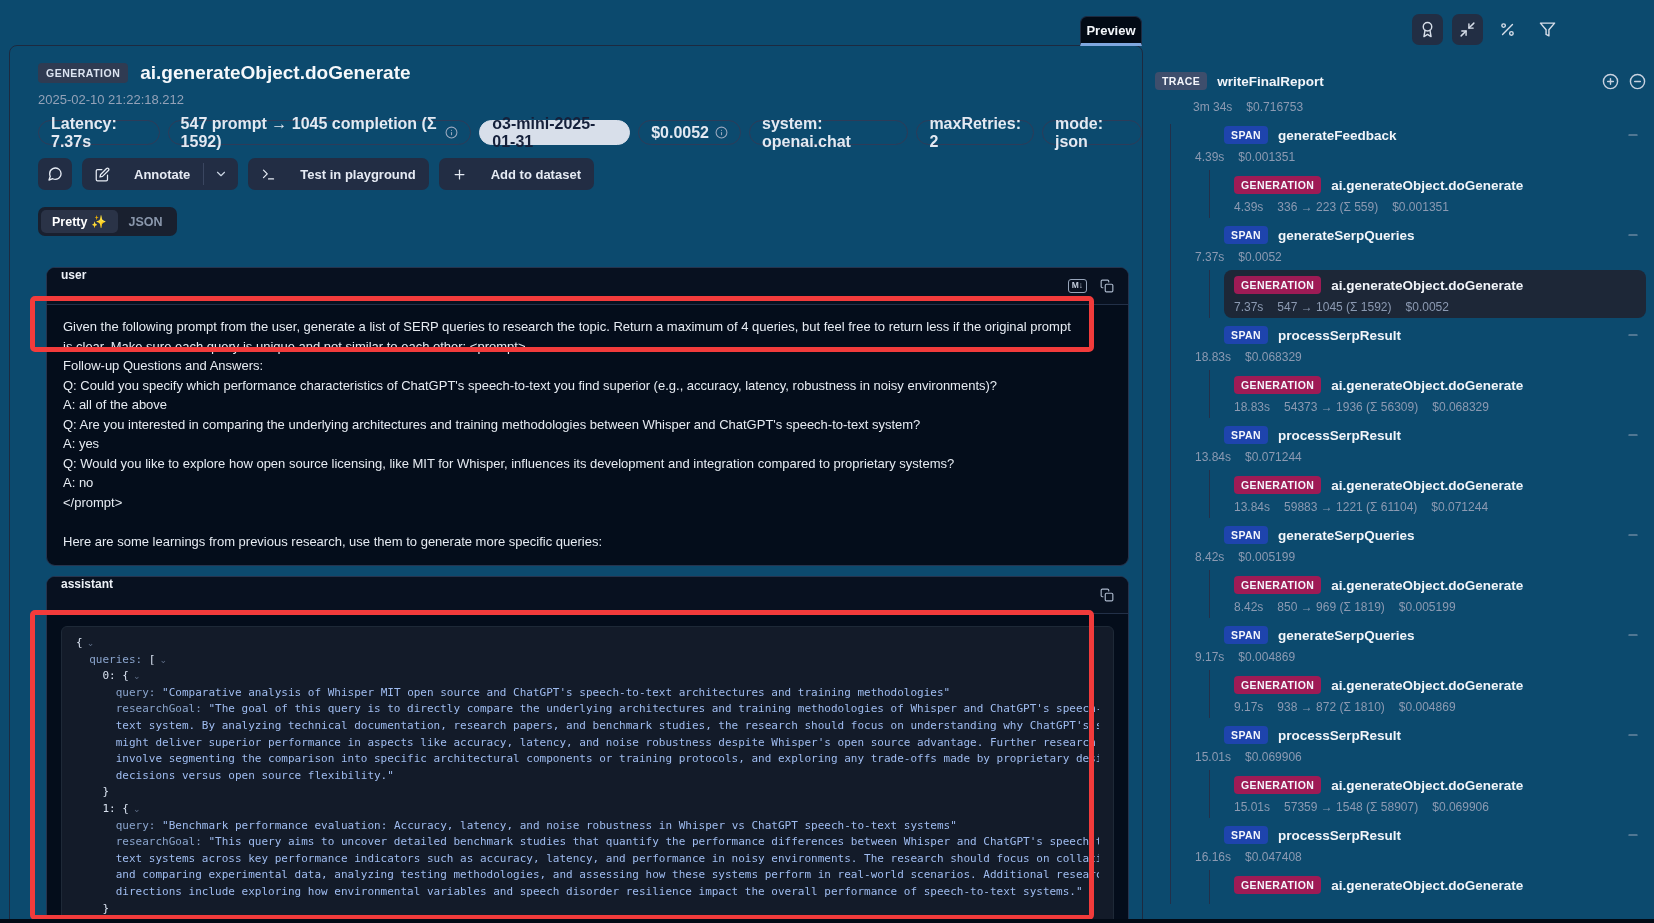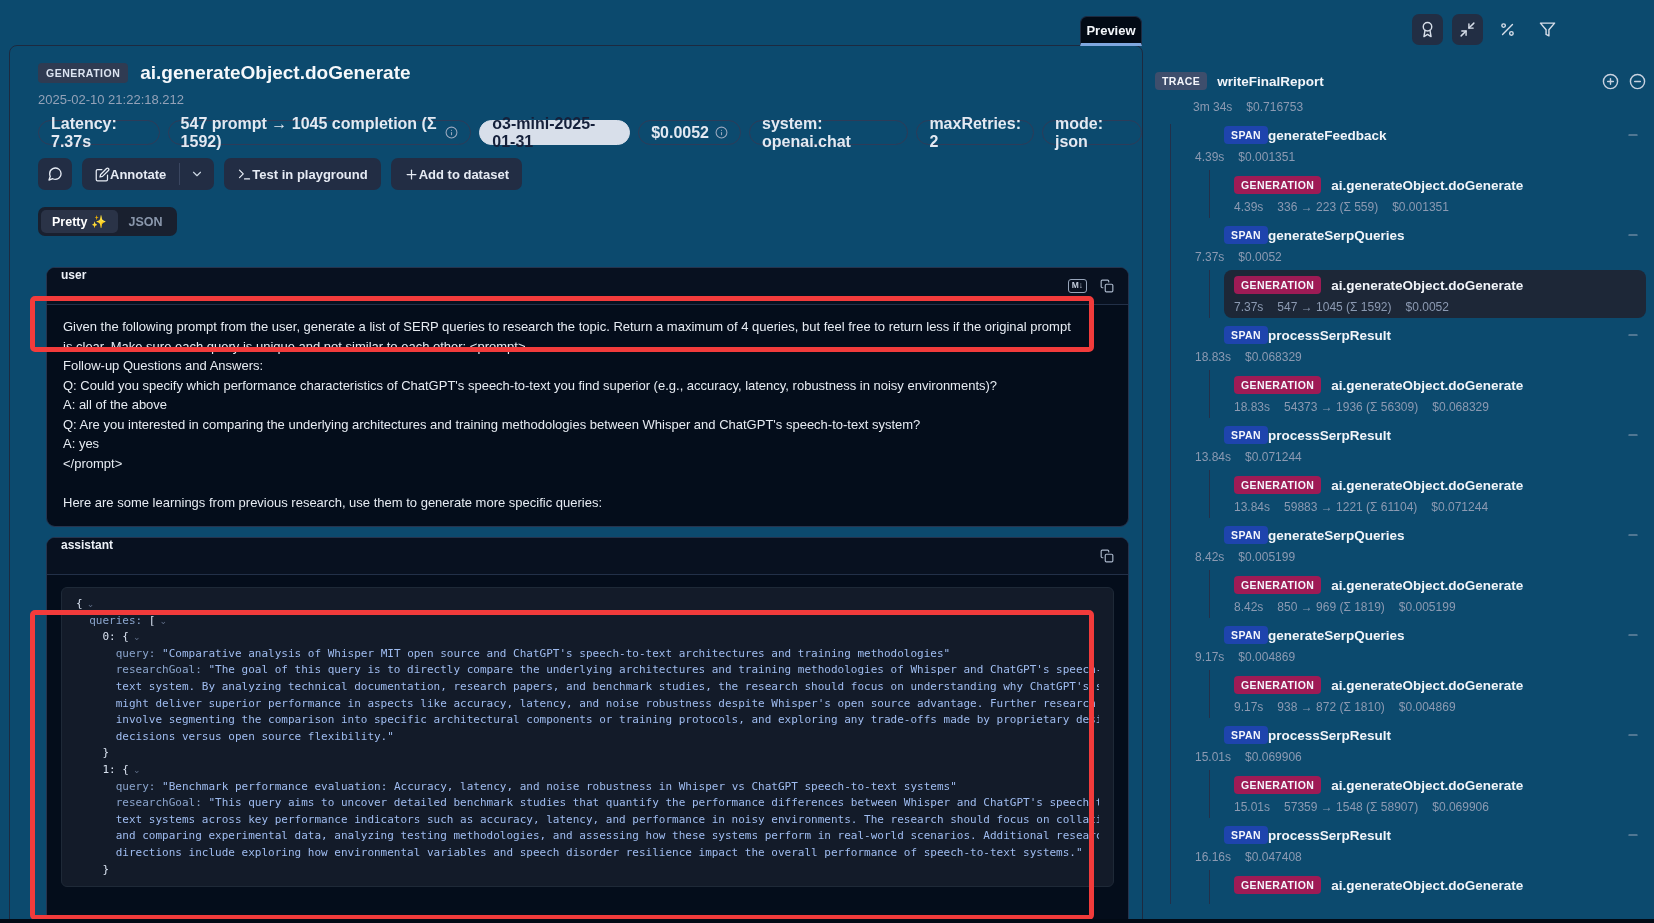--- a/index.html
+++ b/index.html
@@ -30,21 +30,21 @@
   .timestamp { margin:8px 0 0 9px; font-size:13px; color:#94A2B8; }
 
   .pill-row { display:flex; align-items:center; gap:8px; margin:13px 0 0 9px; }
   .pill { height:25px; display:flex; align-items:center; gap:6px; padding:0 12px;
           border:1px solid #2D3C59; border-radius:13px; font-size:16px; font-weight:700; color:#E3E9F2; }
   .pill.solid { background:#D8DFEA; border-color:#D8DFEA; color:#15203A; }
   .pill .info { color:#9AA8BE; display:flex; }
 
   .actions-row { display:flex; align-items:center; gap:10px; margin:13px 0 0 9px; }
   .abtn { height:32px; background:#222D44; border-radius:7px; color:#E6EBF4;
-          display:flex; align-items:center; gap:0; padding:0 13px; font-size:13px; font-weight:700; }
+          display:flex; align-items:center; gap:24px; padding:0 13px; font-size:13px; font-weight:700; }
   .abtn.icon-only { width:34px; padding:0; justify-content:center; }
   .split { display:flex; align-items:stretch; background:#222D44; border-radius:7px; overflow:hidden; }
   .split .abtn { border-radius:0; background:transparent; }
   .split .divider { width:1px; background:#3A4660; margin:5px 0; }
   .split .chev-part { width:34px; display:flex; align-items:center; justify-content:center; color:#CBD5E3; }
 
   .view-toggle { display:inline-flex; align-items:center; background:#19202F; border-radius:7px;
                  padding:3px; margin:17px 0 0 9px; }
   .seg { padding:4px 11px; font-size:12.5px; font-weight:700; border-radius:5px; color:#8A97AC; }
   .seg.active { background:#2A3347; color:#FFFFFF; }
@@ -82,21 +82,21 @@
   .b { font-size:10.5px; font-weight:700; letter-spacing:.4px; padding:3px 7px;
        border-radius:4px; color:#F4F6FB; flex:none; }
   .b-trace { background:#3E4E6C; }
   .b-span { background:#1E44AD; }
   .b-gen { background:#9E1B55; }
   .t-name { font-size:13.5px; font-weight:700; color:#F2F5FA; white-space:nowrap; }
   .t-icons { margin-left:auto; display:flex; gap:10px; color:#C9D2E0; }
   .metrics { display:flex; gap:14px; font-size:12px; color:#8C9AB2; height:14px; line-height:14px; }
   .trace-metrics { margin:6px 0 10px 38px; }
   .tree { margin-left:15px; padding-left:24px; border-left:1px solid #22304A; }
-  .node > .row { display:flex; align-items:center; height:22px; margin-bottom:4px;padding-left:29px; }
+  .node > .row { display:flex; align-items:center; gap:10px; height:22px; margin-bottom:4px;padding-left:29px; }
   .node > .metrics { margin-bottom:6px; }
   .row-minus { margin-left:auto; margin-right:6px; color:#94A3B8; flex:none; }
   .children { margin-left:14px; padding-left:24px; border-left:1px solid #22304A; margin-bottom:2px; }
   .genbox { padding:4px 10px; margin-left:-10px; border-radius:8px; margin-bottom:6px; }
   .genbox.selected { background:#1D2737; }
   .genbox .row { display:flex; align-items:center; gap:10px; height:22px; margin-bottom:4px; }
 </style>
 </head>
 <body>
 
@@ -257,20 +257,22 @@
           </span>
         </div>
         <div class="card-body">
             <div class="uline">Given the following prompt from the user, generate a list of SERP queries to research the topic. Return a maximum of 4 queries, but feel free to return less if the original prompt</div>
             <div class="uline">is clear. Make sure each query is unique and not similar to each other: &lt;prompt&gt;</div>
             <div class="uline">Follow-up Questions and Answers:</div>
             <div class="uline">Q: Could you specify which performance characteristics of ChatGPT's speech-to-text you find superior (e.g., accuracy, latency, robustness in noisy environments)?</div>
             <div class="uline">A: all of the above</div>
             <div class="uline">Q: Are you interested in comparing the underlying architectures and training methodologies between Whisper and ChatGPT's speech-to-text system?</div>
             <div class="uline">A: yes</div>
+            <div class="uline">Q: Would you like to explore how open source licensing, like MIT for Whisper, influences its development and integration compared to proprietary systems?</div>
+            <div class="uline">A: no</div>
             <div class="uline">&lt;/prompt&gt;</div>
             <div class="uline">&nbsp;</div>
             <div class="uline">Here are some learnings from previous research, use them to generate more specific queries:</div>
           </div>
       </div>
 
       <div class="card" style="height:420px;">
         <div class="card-head">
           <span class="role">assistant</span>
           <span class="head-icons">

